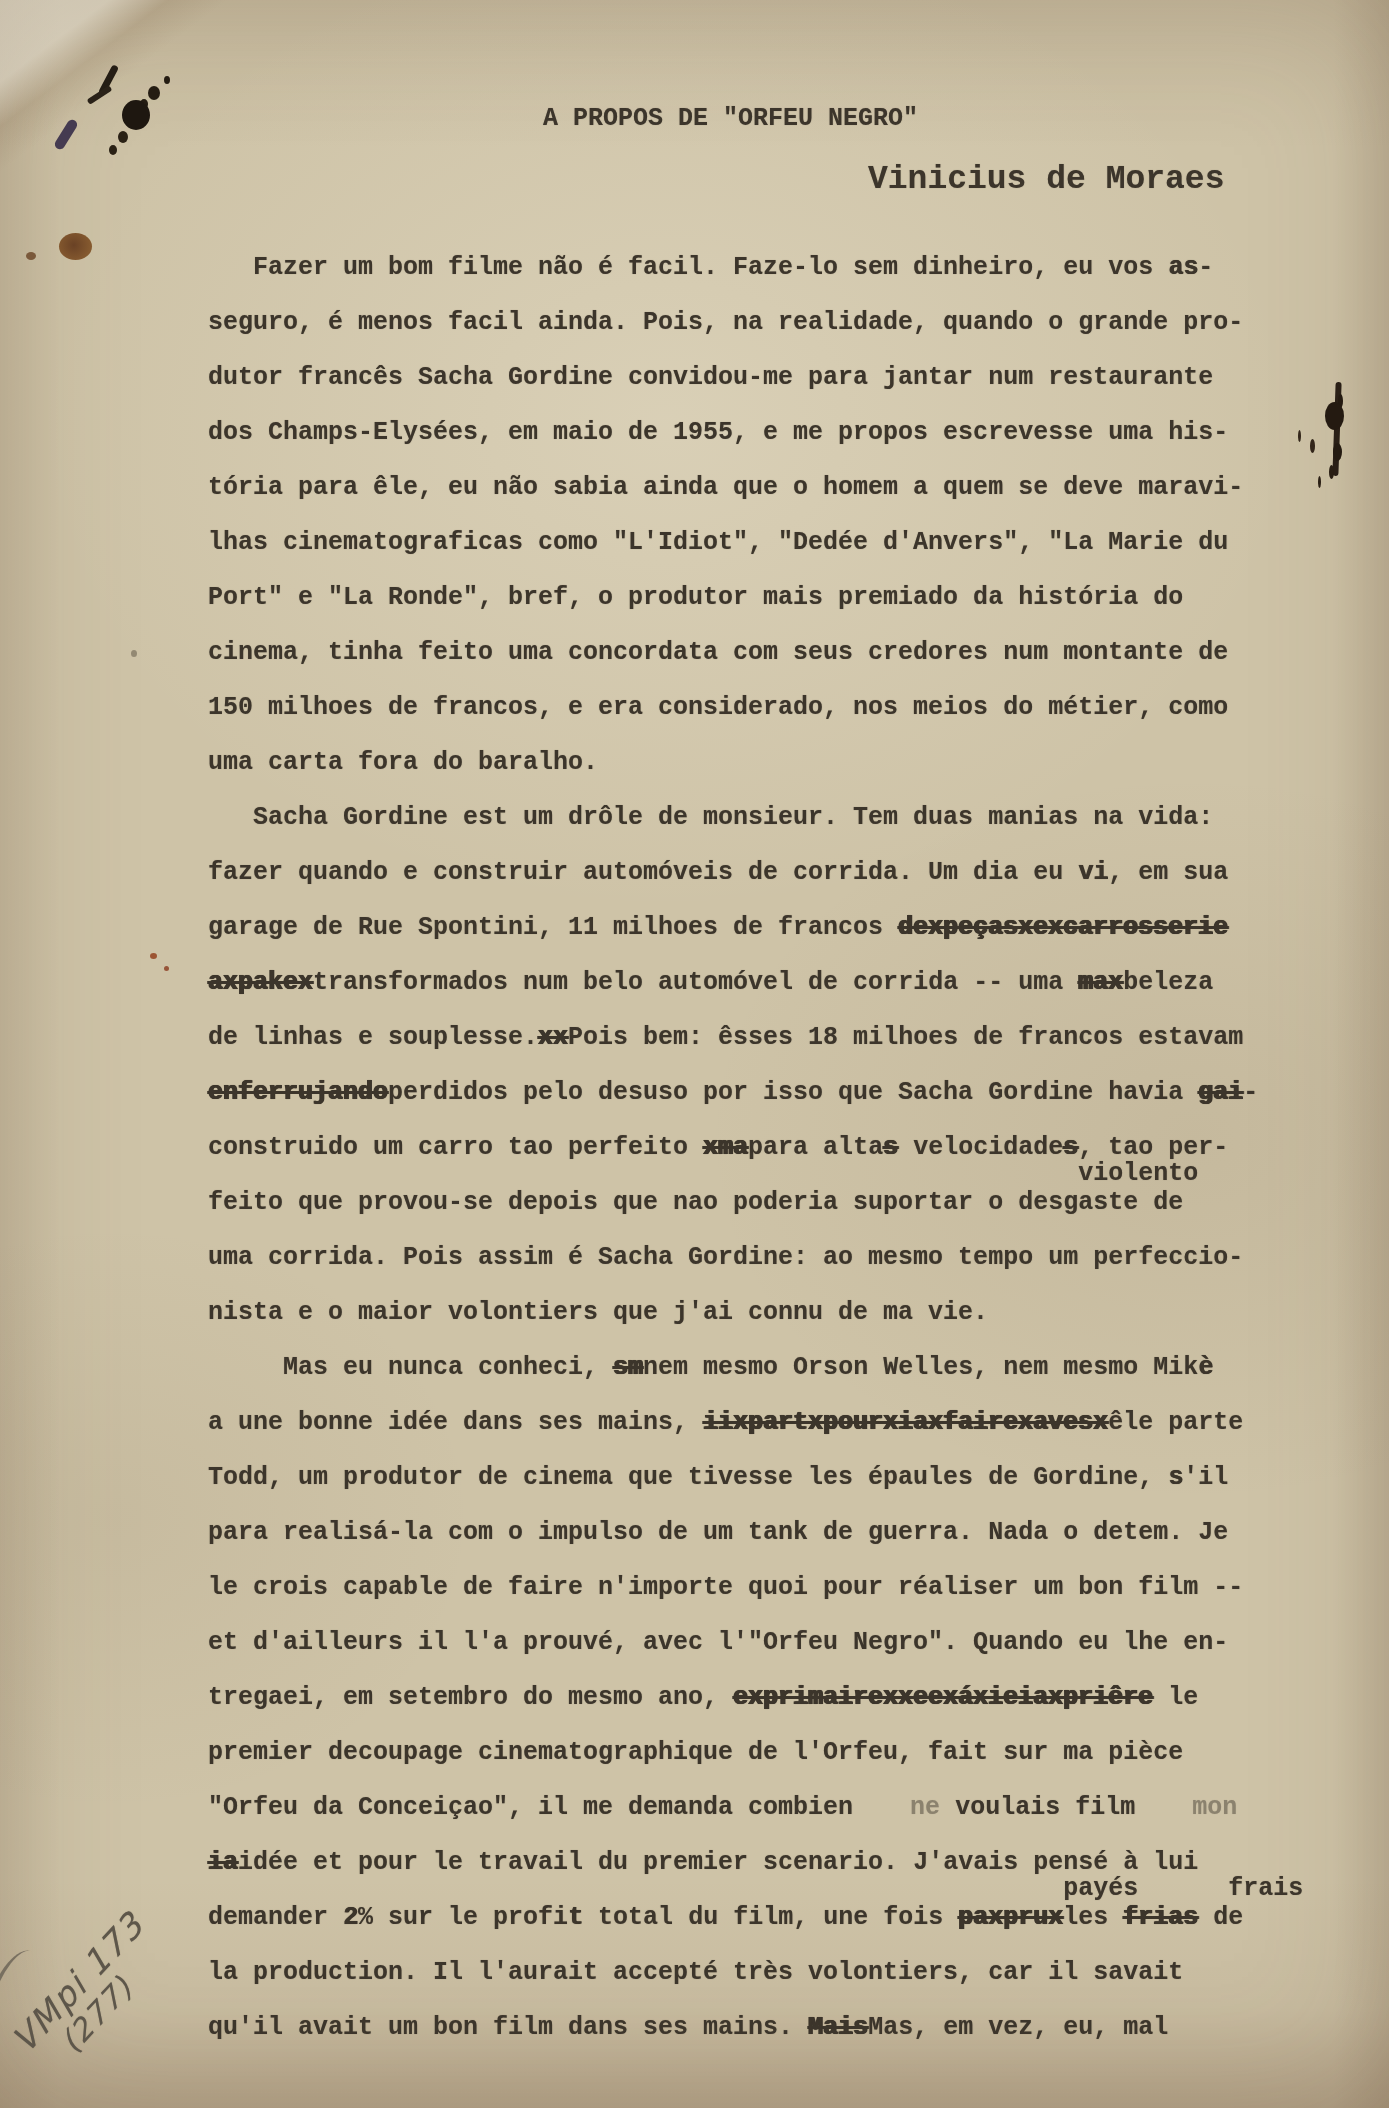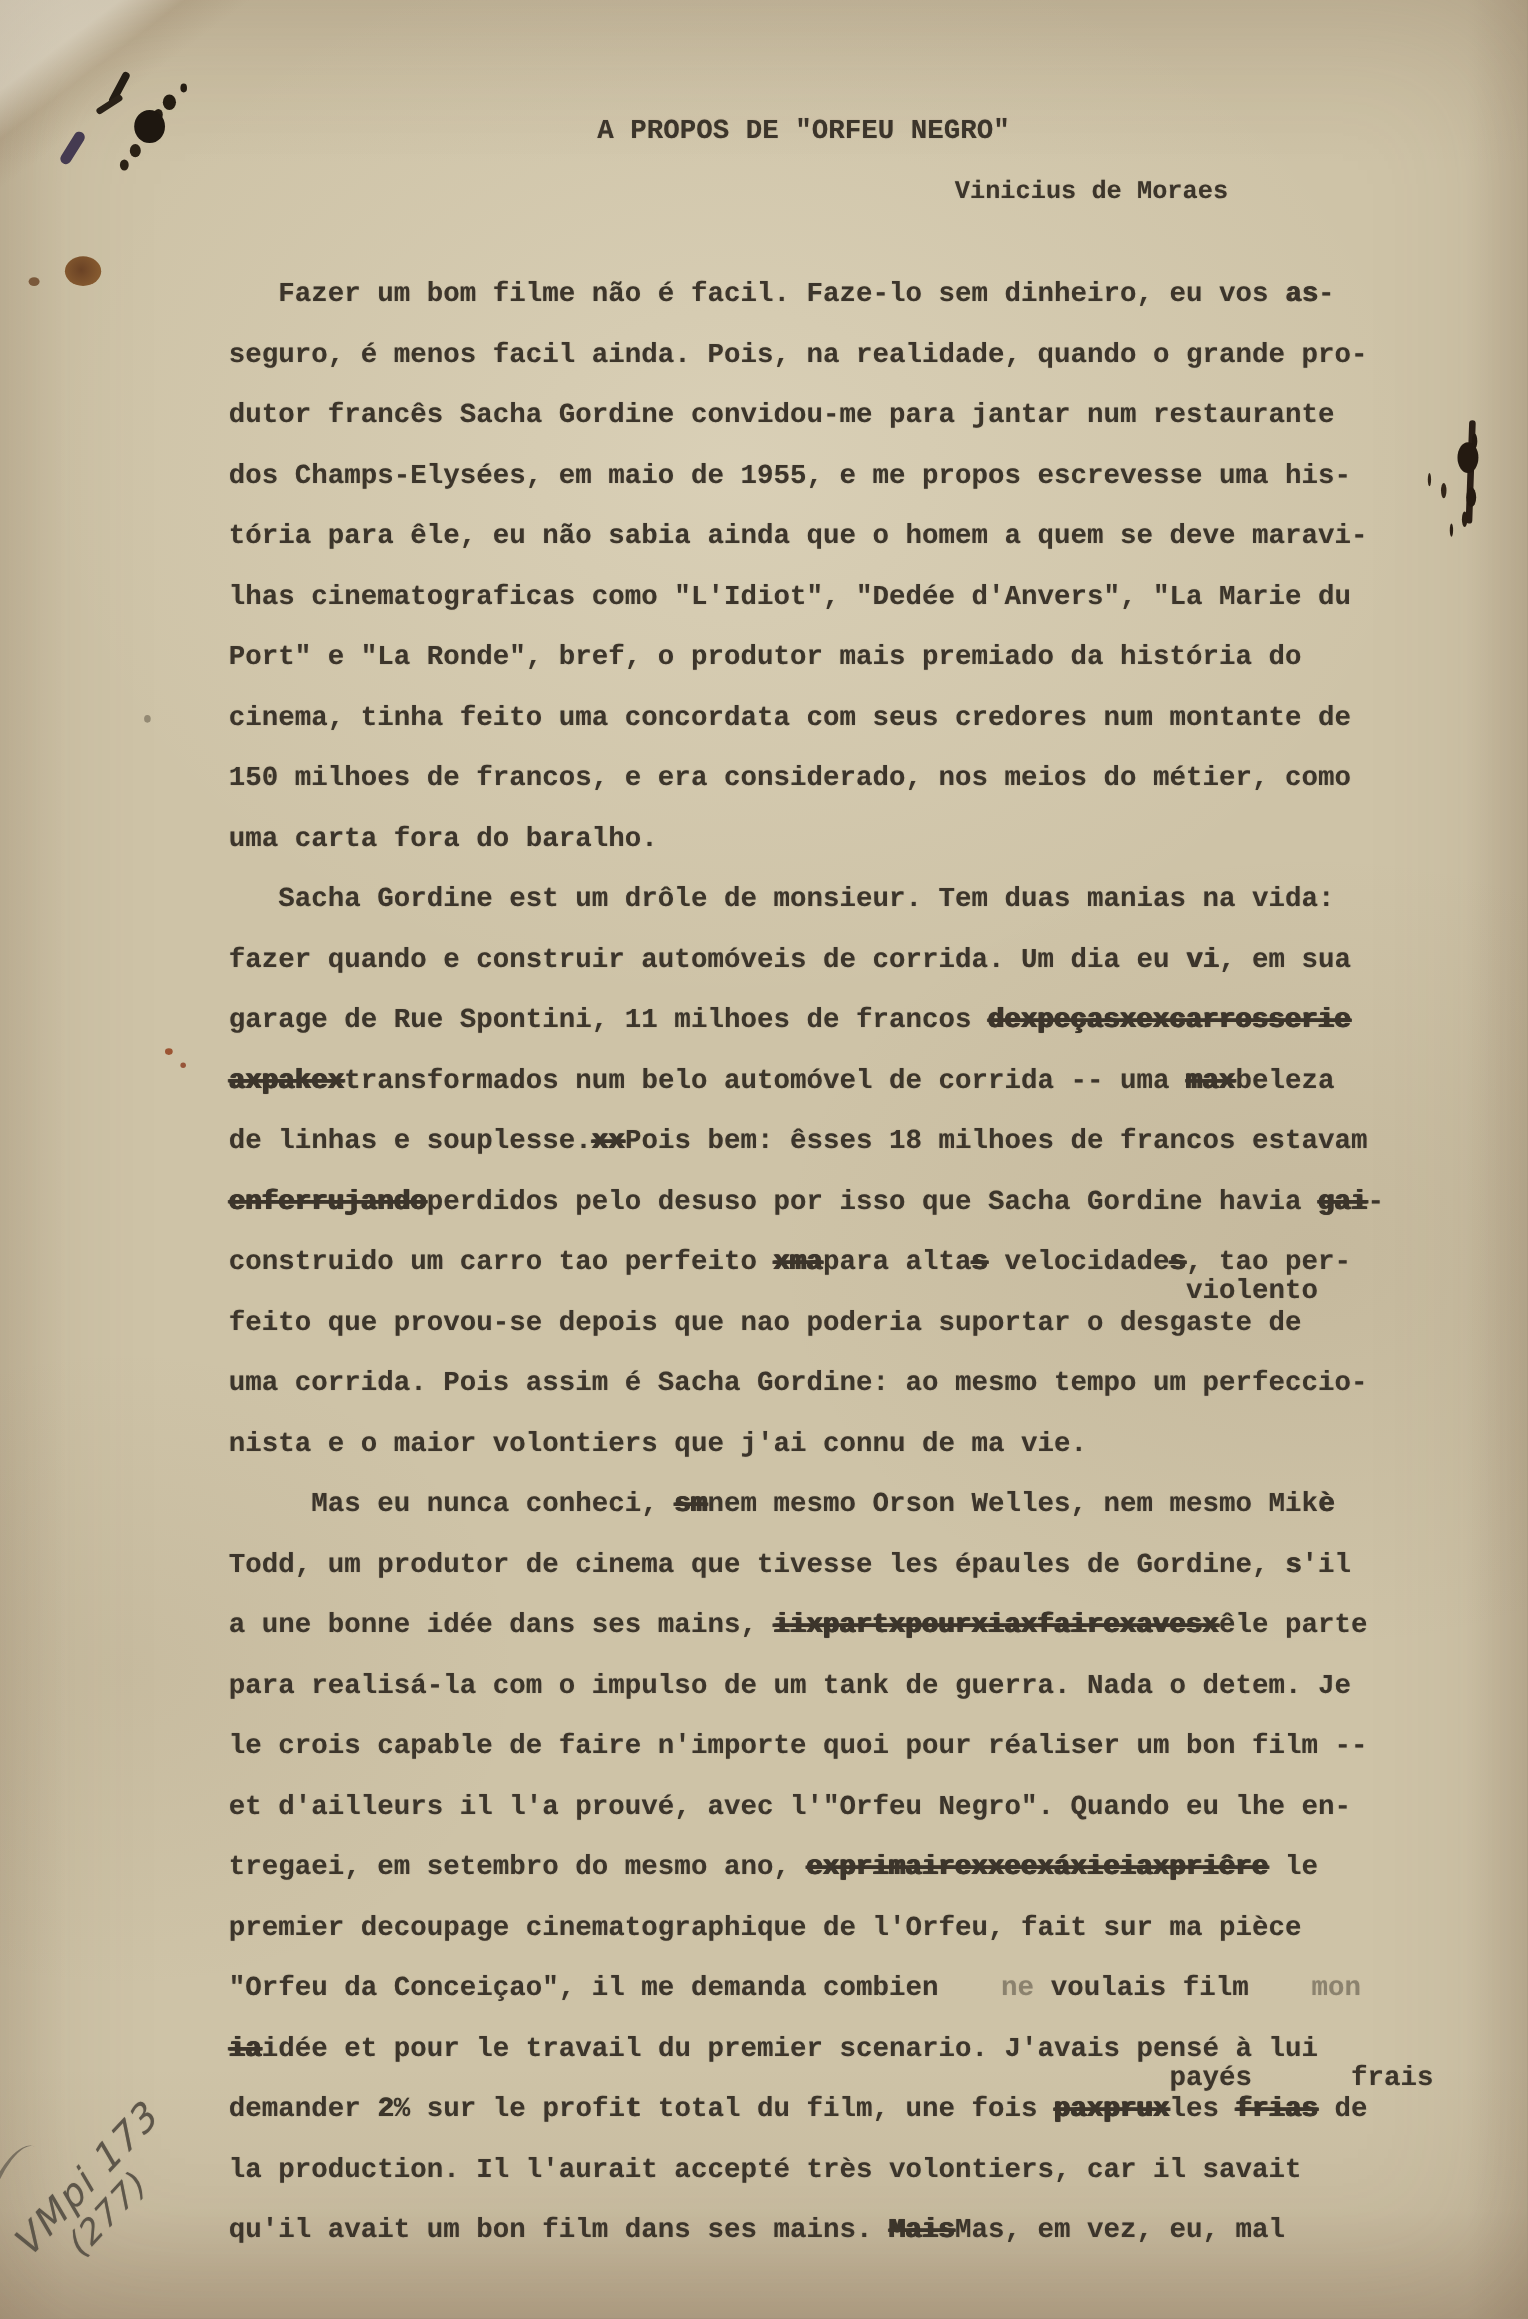--- a/index.html
+++ b/index.html
@@ -23,21 +23,21 @@
     background:linear-gradient(to bottom, rgba(227,221,207,.55) 42%, rgba(140,116,88,.20) 52%, rgba(140,116,88,0) 62%);
     pointer-events:none;
   }
   .title{
     position:absolute; left:543px; top:104px;
     font-size:25px; font-weight:700; color:#3c352b; white-space:pre;
     text-shadow:0 0 1px rgba(60,52,40,.40);
   }
   .author{
     position:absolute; left:868px; top:161px;
-    font-size:23px; font-weight:700; color:#3c352b; white-space:pre;
+    font-size:33px; font-weight:700; color:#3c352b; white-space:pre;
     text-shadow:0 0 1px rgba(60,52,40,.40);
   }
   .ts-body{
     position:absolute; left:208px; top:240px; width:1160px;
     font-size:25px; font-weight:700; color:#3c352b;
     text-shadow:0 0 1px rgba(60,52,40,.38);
   }
   .ts-line{ height:55px; line-height:55px; white-space:pre; }
   .ts-line.insert{ height:0; overflow:visible; }
   .ts-line.insert span{ position:relative; top:-29px; }
@@ -124,22 +124,22 @@
       <div class="ts-line"><span class="s-n">garage de Rue Spontini, 11 milhoes de francos </span><span class="s-x">dexpeçasxexcarrosserie</span></div>
       <div class="ts-line"><span class="s-x">axpakex</span><span class="s-n">transformados num belo automóvel de corrida -- uma </span><span class="s-x">max</span><span class="s-n">beleza</span></div>
       <div class="ts-line"><span class="s-n">de linhas e souplesse.</span><span class="s-x">xx</span><span class="s-n">Pois bem: êsses 18 milhoes de francos estavam</span></div>
       <div class="ts-line"><span class="s-x">enferrujando</span><span class="s-n">perdidos pelo desuso por isso que Sacha Gordine havia </span><span class="s-x">gai</span><span class="s-n">-</span></div>
       <div class="ts-line"><span class="s-n">construido um carro tao perfeito </span><span class="s-x">xma</span><span class="s-n">para alta</span><span class="s-x">s</span><span class="s-n"> velocidade</span><span class="s-x">s</span><span class="s-n">, tao per-</span></div>
       <div class="ts-line insert"><span class="s-n">                                                          violento</span></div>
       <div class="ts-line"><span class="s-n">feito que provou-se depois que nao poderia suportar o desgaste de</span></div>
       <div class="ts-line"><span class="s-n">uma corrida. Pois assim é Sacha Gordine: ao mesmo tempo um perfeccio-</span></div>
       <div class="ts-line"><span class="s-n">nista e o maior volontiers que j'ai connu de ma vie.</span></div>
       <div class="ts-line"><span class="s-n">     Mas eu nunca conheci, </span><span class="s-x">sm</span><span class="s-n">nem mesmo Orson Welles, nem mesmo Mik</span><span class="s-b">è</span></div>
+      <div class="ts-line"><span class="s-n">a une bonne idée dans ses mains, </span><span class="s-x">iixpartxpourxiaxfairexavesx</span><span class="s-n">êle parte</span></div>
       <div class="ts-line"><span class="s-n">Todd, um produtor de cinema que tivesse les épaules de Gordine, </span><span class="s-b">s</span><span class="s-n">'il</span></div>
-      <div class="ts-line"><span class="s-n">a une bonne idée dans ses mains, </span><span class="s-x">iixpartxpourxiaxfairexavesx</span><span class="s-n">êle parte</span></div>
       <div class="ts-line"><span class="s-n">para realisá-la com o impulso de um tank de guerra. Nada o detem. Je</span></div>
       <div class="ts-line"><span class="s-n">le crois capable de faire n'importe quoi pour réaliser um bon film --</span></div>
       <div class="ts-line"><span class="s-n">et d'ailleurs il l'a prouvé, avec l'"Orfeu Negro". Quando eu lhe en-</span></div>
       <div class="ts-line"><span class="s-n">tregaei, em setembro do mesmo ano, </span><span class="s-x">exprimairexxeexáxieiaxpriêre</span><span class="s-n"> le</span></div>
       <div class="ts-line"><span class="s-n">premier decoupage cinematographique de l'Orfeu, fait sur ma pièce</span></div>
       <div class="ts-line"><span class="s-n">"Orfeu da Conceiçao", il me demanda combien </span><span class="s-f">ne</span><span class="s-n"> voulais film </span><span class="s-f">mon</span></div>
       <div class="ts-line"><span class="s-x">ia</span><span class="s-n">idée et pour le travail du premier scenario. J'avais pensé à lui</span></div>
       <div class="ts-line insert"><span class="s-n">                                                         payés      frais</span></div>
       <div class="ts-line"><span class="s-n">demander </span><span class="s-b">2</span><span class="s-n">% sur le profi</span><span class="s-b">t</span><span class="s-n"> total du film, une fois </span><span class="s-x">paxprux</span><span class="s-n">les </span><span class="s-x">frias</span><span class="s-n"> de</span></div>
       <div class="ts-line"><span class="s-n">la production. Il l'aurait accepté très volontiers, car il savait</span></div>

